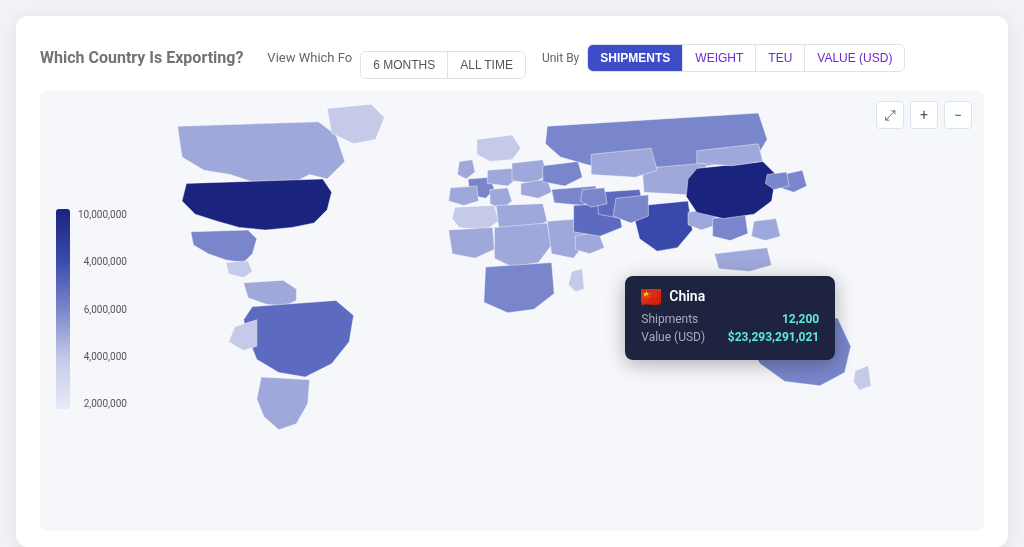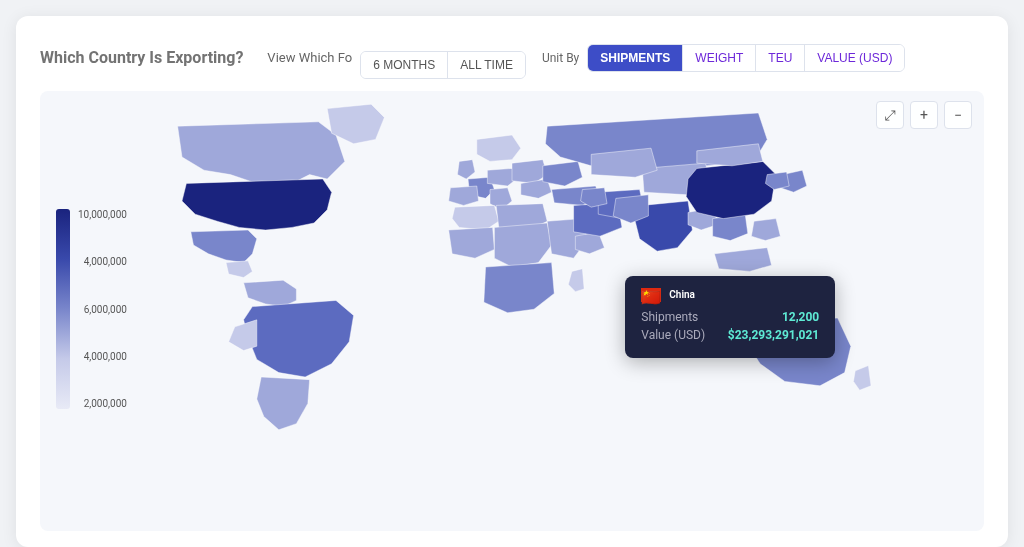--- a/index.html
+++ b/index.html
@@ -183,21 +183,21 @@
     }
     .china-flag::before {
       content: '★';
       color: #ffde00;
       font-size: 7px;
       position: absolute;
       top: 1px;
       left: 2px;
     }
     .tooltip-country {
-      font-size: 10px;
+      font-size: 14px;
       font-weight: 600;
     }
     .tooltip-row {
       display: flex;
       justify-content: space-between;
       font-size: 12px;
       margin-bottom: 4px;
     }
     .tooltip-key { color: #aab; }
     .tooltip-val { color: #5eead4; font-weight: 700; }

